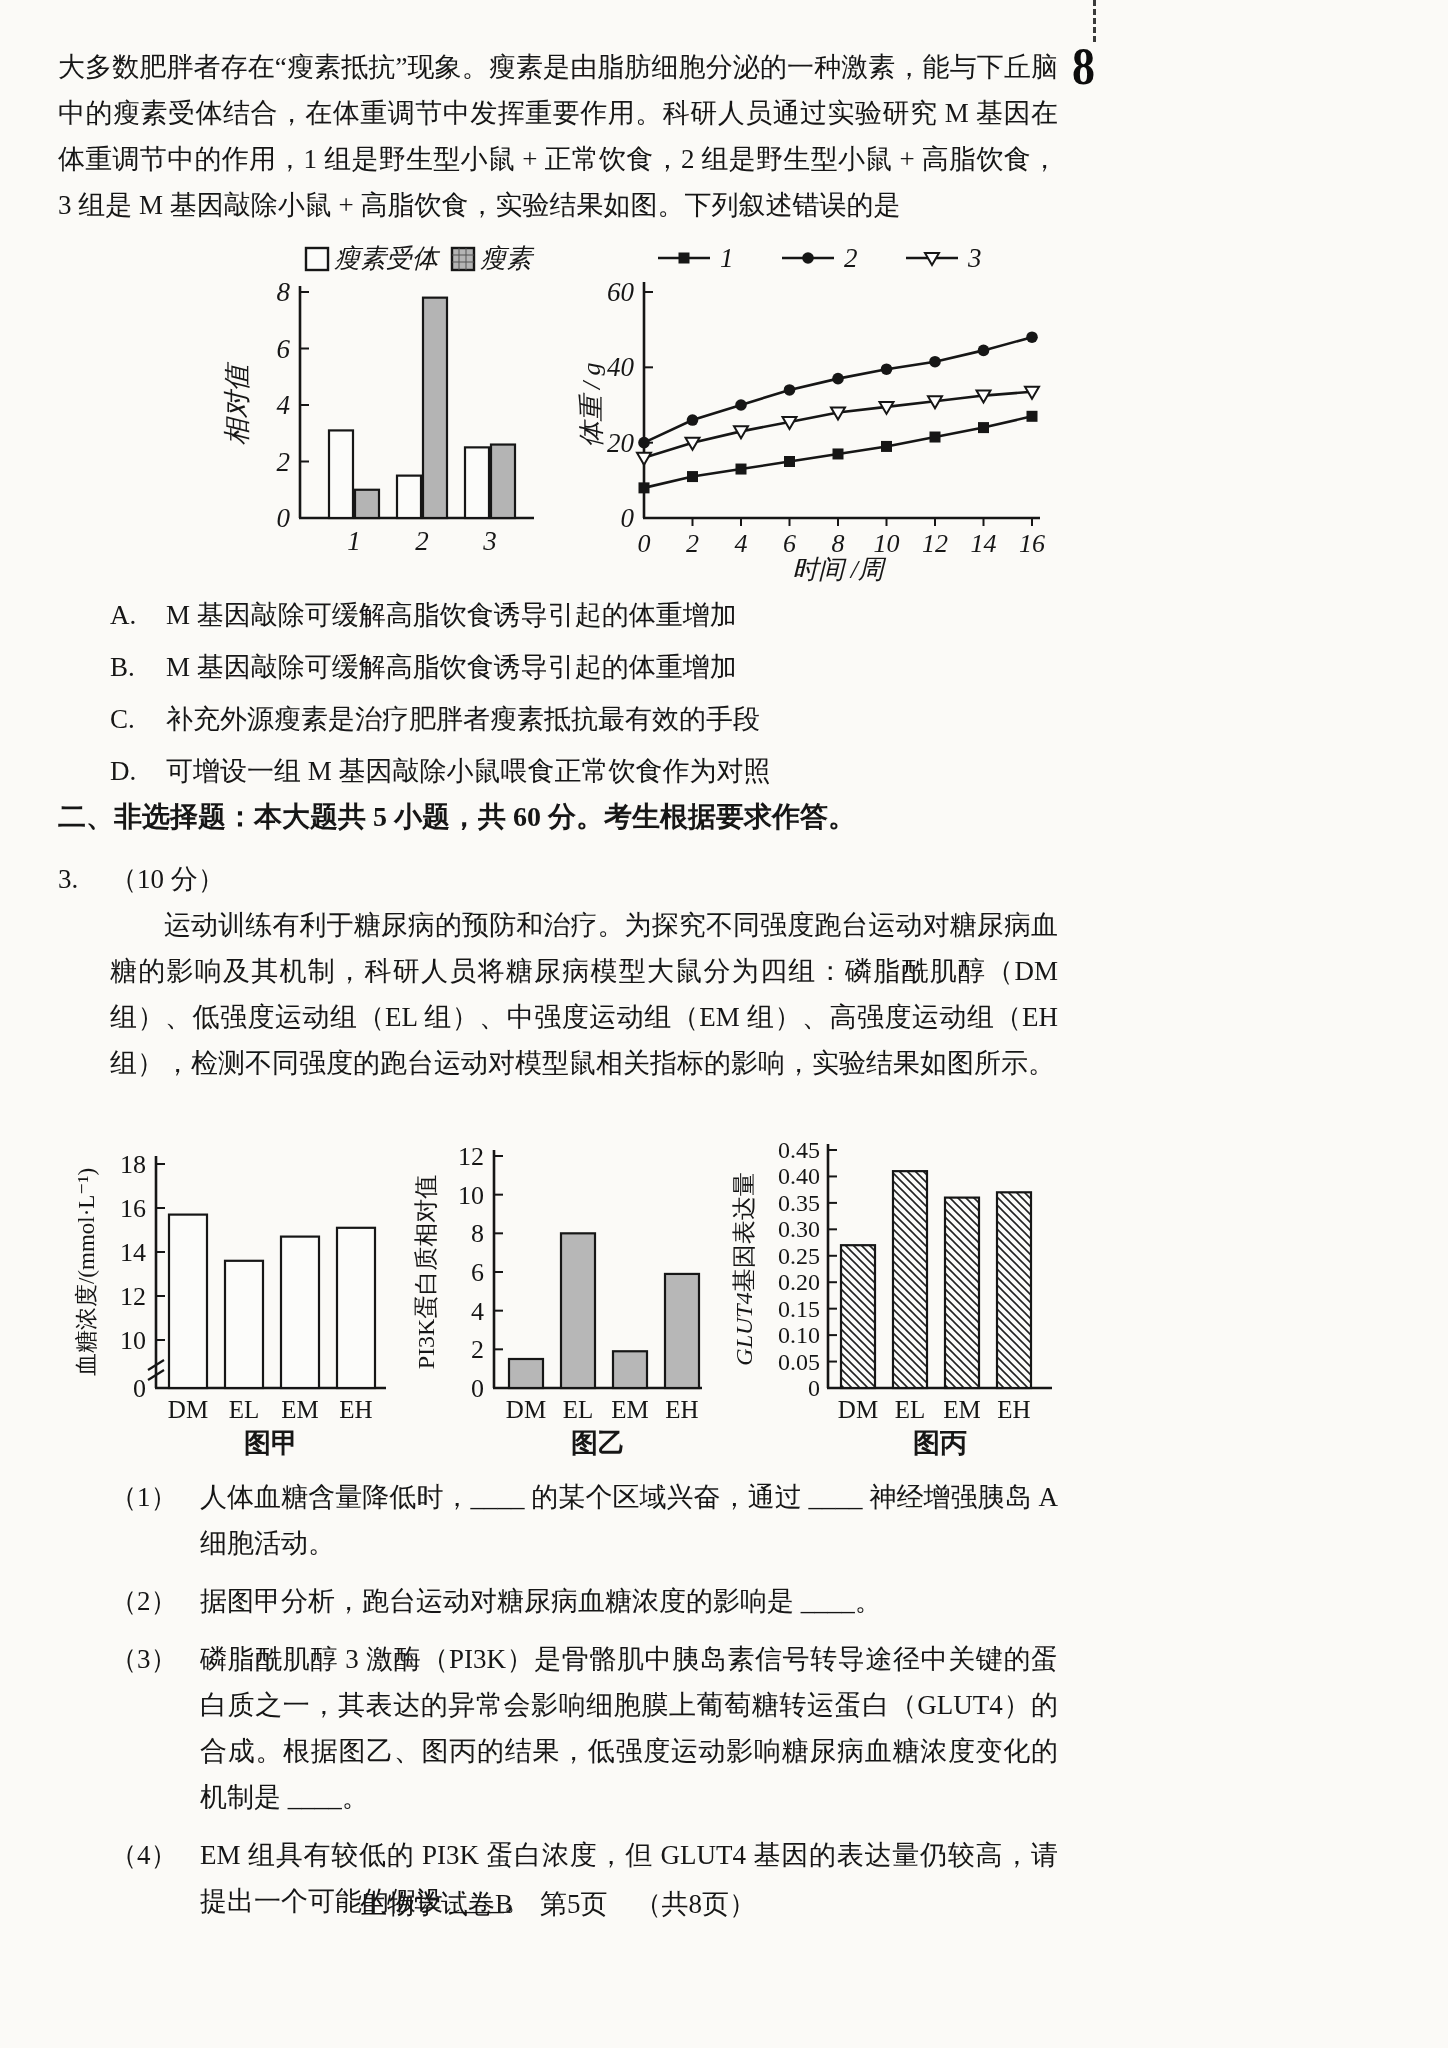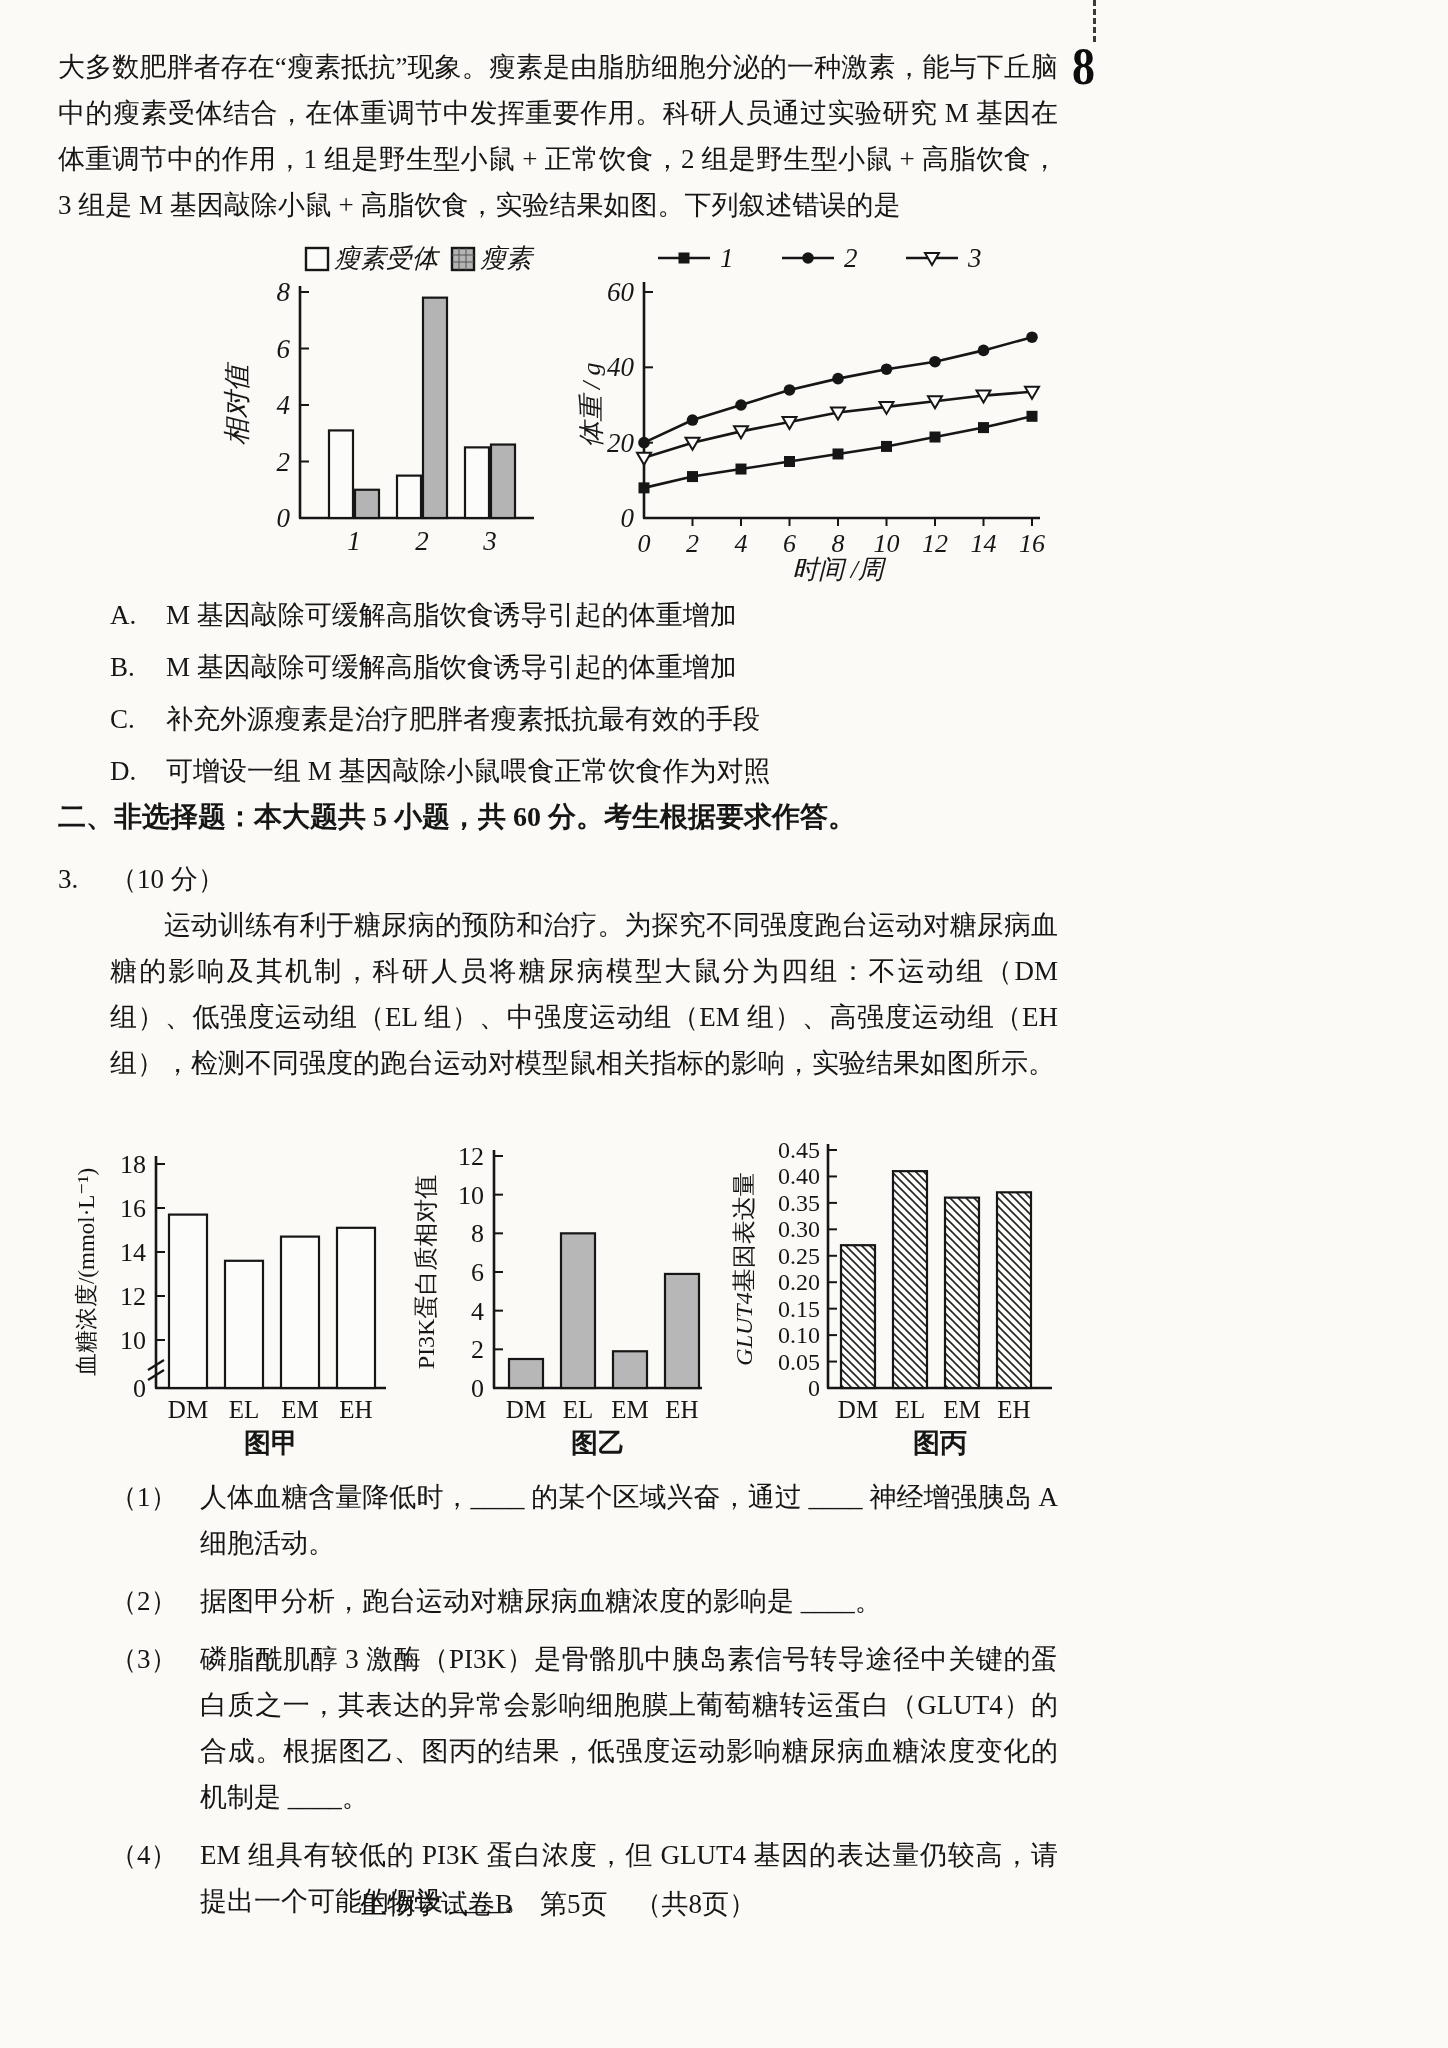--- a/index.html
+++ b/index.html
@@ -171,21 +171,21 @@
         <span class="opttext">可增设一组 M 基因敲除小鼠喂食正常饮食作为对照</span>
       </div>
     </div>
 
     <div class="section">二、非选择题：本大题共 5 小题，共 60 分。考生根据要求作答。</div>
 
     <div class="qrow q17">
       <div class="qnum">3.</div>
       <div class="q17body">
         <div class="score">（10 分）</div>
-        <p class="stem17">运动训练有利于糖尿病的预防和治疗。为探究不同强度跑台运动对糖尿病血糖的影响及其机制，科研人员将糖尿病模型大鼠分为四组：不运动组（DM 组）、低强度运动组（EL 组）、中强度运动组（EM 组）、高强度运动组（EH 组），检测不同强度的跑台运动对模型鼠相关指标的影响，实验结果如图所示。</p>
+        <p class="stem17">运动训练有利于糖尿病的预防和治疗。为探究不同强度跑台运动对糖尿病血糖的影响及其机制，科研人员将糖尿病模型大鼠分为四组：磷脂酰肌醇（DM 组）、低强度运动组（EL 组）、中强度运动组（EM 组）、高强度运动组（EH 组），检测不同强度的跑台运动对模型鼠相关指标的影响，实验结果如图所示。</p>
       </div>
     </div>
 
     <div class="fig17">
       <div class="chart"><svg viewBox="0 0 322 360" width="322" height="360">
             <line x1="86" y1="58" x2="86" y2="290" stroke="#161616" stroke-width="2.6"></line>
             <line x1="85" y1="290" x2="316" y2="290" stroke="#161616" stroke-width="2.6"></line>
             <text x="76" y="299" font-size="26" text-anchor="end" font-family="&quot;Liberation Serif&quot;,&quot;DejaVu Serif&quot;,serif">0</text>
             <line x1="86" y1="242" x2="95" y2="242" stroke="#161616" stroke-width="2"></line>
             <text x="76" y="251" font-size="26" text-anchor="end" font-family="&quot;Liberation Serif&quot;,&quot;DejaVu Serif&quot;,serif">10</text>

